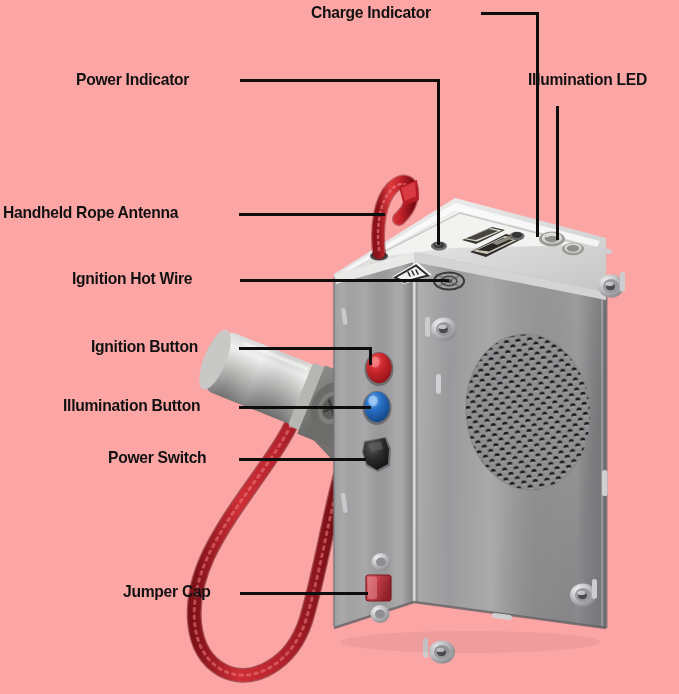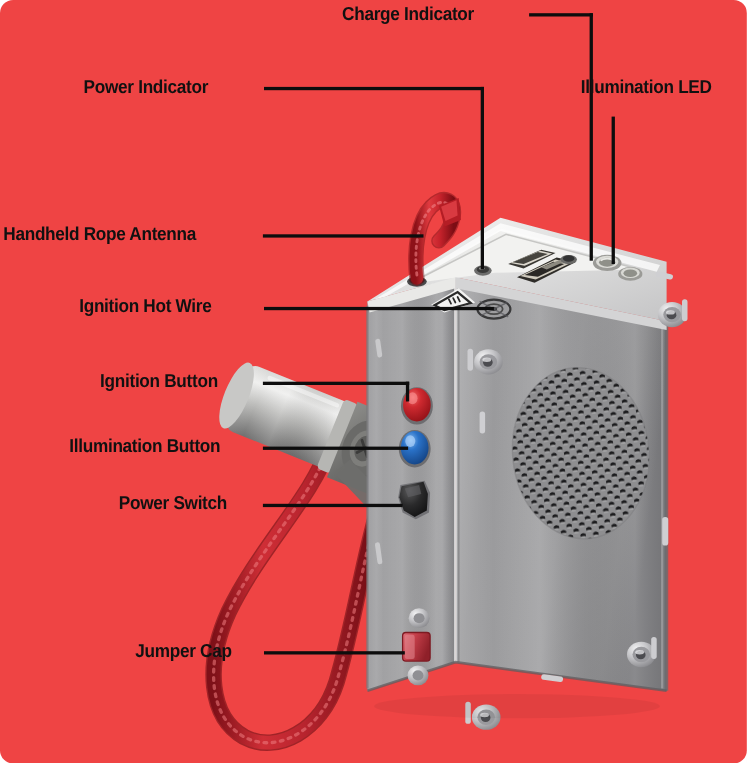--- a/index.html
+++ b/index.html
@@ -1,19 +1,19 @@
 <!DOCTYPE html>
 <html><head>
 <meta charset="utf-8">
 <title>Product Annotated Diagram</title>
 <style>
   html,body{margin:0;padding:0;background:#ffffff;}
   body{width:679px;height:694px;overflow:hidden;
        font-family:"Liberation Sans","DejaVu Sans",sans-serif;}
-  #stage{position:relative;width:679px;height:694px;background:#ef4444;overflow:hidden;border-radius:12px;}
+  #stage{position:relative;width:679px;height:694px;background:#fca5a5;overflow:hidden;}
 
   
   .label{
     position:absolute;
     font-family:"Liberation Sans","DejaVu Sans",sans-serif;
     font-weight:700;
     color:#111111;
     font-size:17px;
     line-height:1;
     white-space:nowrap;

